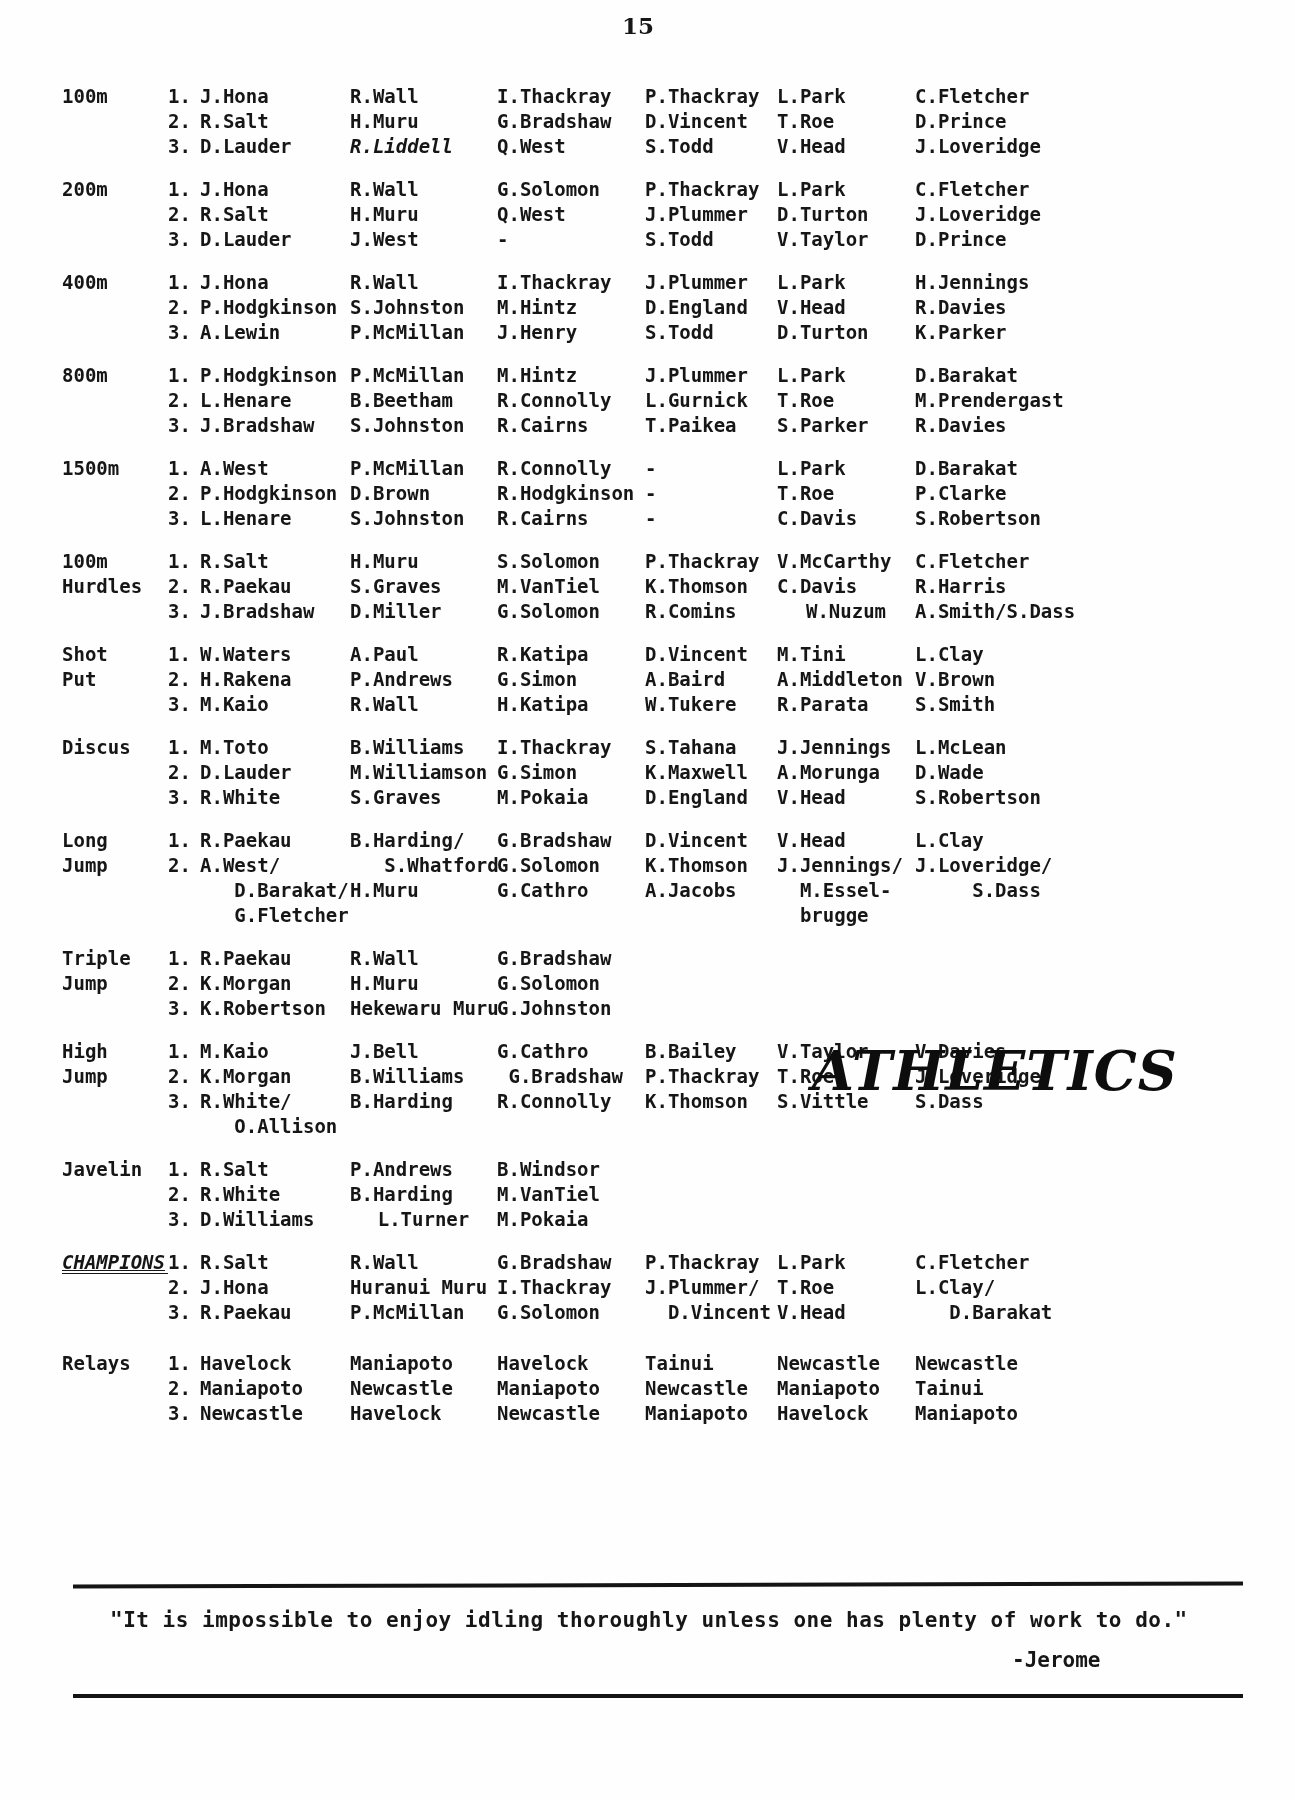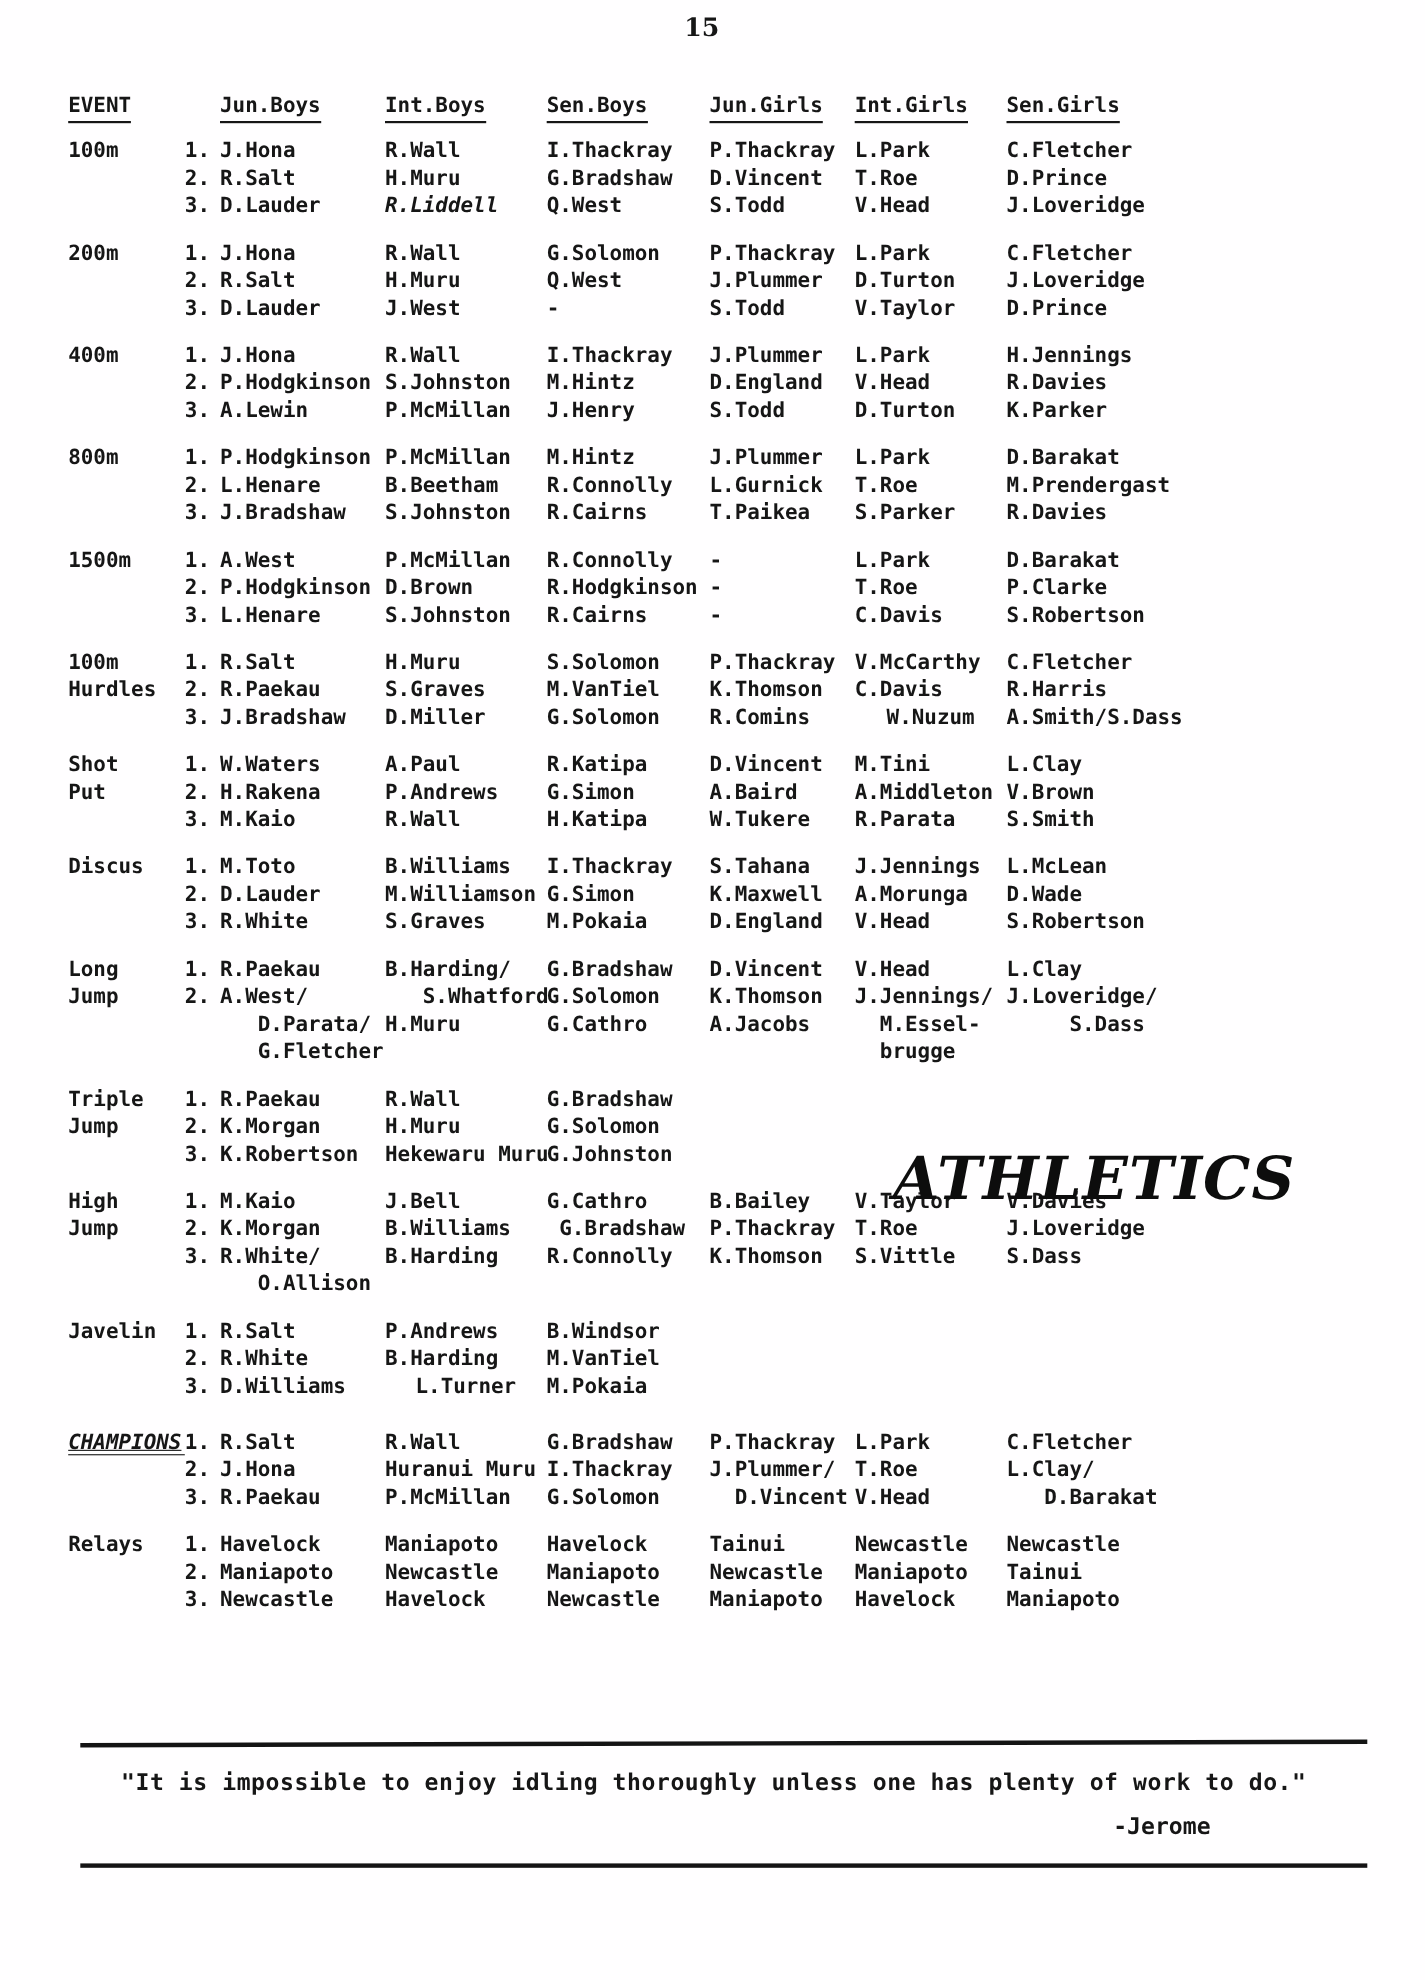--- a/index.html
+++ b/index.html
@@ -58,29 +58,20 @@
     font-size:21px;font-weight:bold;
   }
 </style>
 </head>
 <body>
 
 <div class="page">
   <div class="page-number">15</div>
 
   <div class="results-table" id="results-table">
-      <div class="row-grid header-row">
-        <div class="cell" style="grid-area: 1 / 1;"><span class="u">EVENT</span></div>
-        <div class="cell" style="grid-area: 1 / 3;"><span class="u">Jun.Boys</span></div>
-        <div class="cell" style="grid-area: 1 / 4;"><span class="u">Int.Boys</span></div>
-        <div class="cell" style="grid-area: 1 / 5;"><span class="u">Sen.Boys</span></div>
-        <div class="cell" style="grid-area: 1 / 6;"><span class="u">Jun.Girls</span></div>
-        <div class="cell" style="grid-area: 1 / 7;"><span class="u">Int.Girls</span></div>
-        <div class="cell" style="grid-area: 1 / 8;"><span class="u">Sen.Girls</span></div>
-      </div>
       <div class="row-grid block">
         <div class="cell event-label" style="grid-area: 1 / 1 / span 3;">100m</div>
         <div class="cell" style="grid-area: 1 / 2;">1.</div>
         <div class="cell" style="grid-area: 1 / 3;">J.Hona</div>
         <div class="cell" style="grid-area: 1 / 4;">R.Wall</div>
         <div class="cell" style="grid-area: 1 / 5;">I.Thackray</div>
         <div class="cell" style="grid-area: 1 / 6;">P.Thackray</div>
         <div class="cell" style="grid-area: 1 / 7;">L.Park</div>
         <div class="cell" style="grid-area: 1 / 8;">C.Fletcher</div>
         <div class="cell" style="grid-area: 2 / 2;">2.</div>
@@ -278,21 +269,21 @@
         <div class="cell" style="grid-area: 1 / 6;">D.Vincent</div>
         <div class="cell" style="grid-area: 1 / 7;">V.Head</div>
         <div class="cell" style="grid-area: 1 / 8;">L.Clay</div>
         <div class="cell" style="grid-area: 2 / 2;">2.</div>
         <div class="cell" style="grid-area: 2 / 3;">A.West/</div>
         <div class="cell" style="grid-area: 2 / 4;">   S.Whatford</div>
         <div class="cell" style="grid-area: 2 / 5;">G.Solomon</div>
         <div class="cell" style="grid-area: 2 / 6;">K.Thomson</div>
         <div class="cell" style="grid-area: 2 / 7;">J.Jennings/</div>
         <div class="cell" style="grid-area: 2 / 8;">J.Loveridge/</div>
-        <div class="cell" style="grid-area: 3 / 3;">   D.Parata/</div>
+        <div class="cell" style="grid-area: 3 / 3;">   D.Barakat/</div>
         <div class="cell" style="grid-area: 3 / 4;">H.Muru</div>
         <div class="cell" style="grid-area: 3 / 5;">G.Cathro</div>
         <div class="cell" style="grid-area: 3 / 6;">A.Jacobs</div>
         <div class="cell" style="grid-area: 3 / 7;">  M.Essel-</div>
         <div class="cell" style="grid-area: 3 / 8;">     S.Dass</div>
         <div class="cell" style="grid-area: 4 / 3;">   G.Fletcher</div>
         <div class="cell" style="grid-area: 4 / 7;">  brugge</div>
       </div>
       <div class="row-grid block">
         <div class="cell event-label" style="grid-area: 1 / 1 / span 3;">Triple

